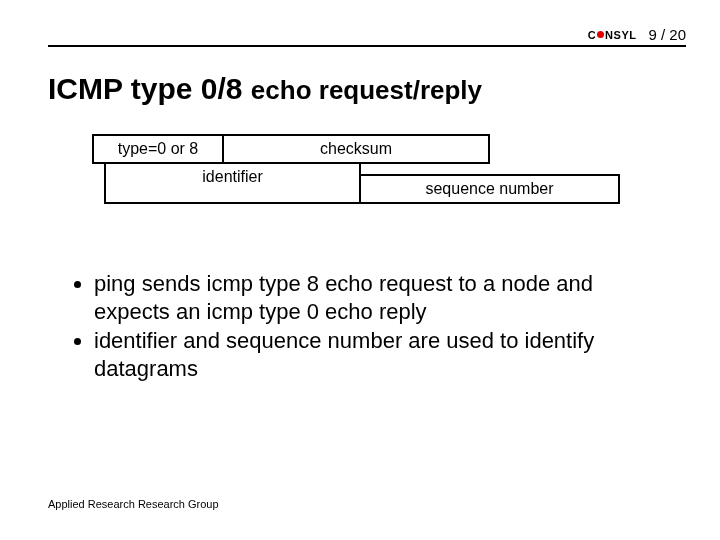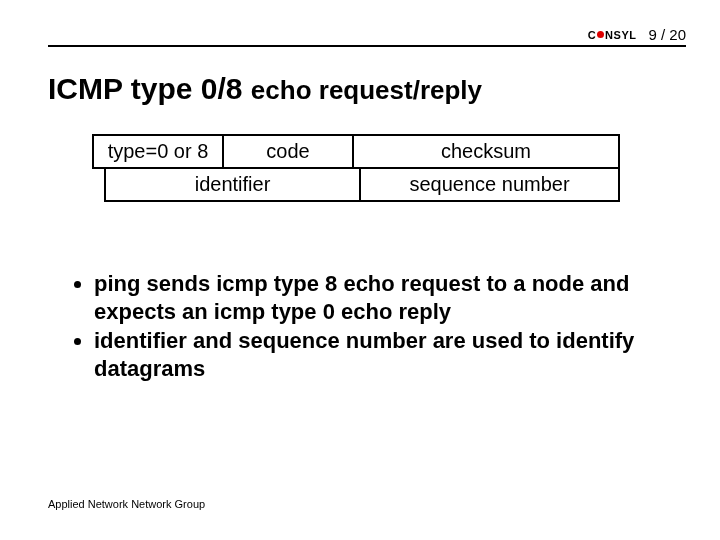--- a/index.html
+++ b/index.html
@@ -7,31 +7,31 @@
   .slide { width: 720px; height: 540px; position: relative; padding: 0 48px; }
   .topbar { position: absolute; top: 26px; left: 48px; right: 34px; display: flex; justify-content: flex-end; align-items: center; border-bottom: 2px solid #000; padding-bottom: 2px; }
   .logo { font-size: 11px; font-weight: bold; letter-spacing: 0.5px; margin-right: 12px; display: flex; align-items: center; }
   .logo .c { font-weight: bold; }
   .logo .dot { width: 7px; height: 7px; background: #d00; border-radius: 50%; display: inline-block; margin: 0 1px; }
   .pagenum { font-size: 15px; font-weight: normal; }
   .title { position: absolute; top: 52px; left: 48px; font-size: 30px; font-weight: bold; color: #000; margin-top: 20px; }
   .title .sub { font-size: 26px; }
   .pkt { position: absolute; top: 134px; left: 92px; width: 528px; }
   .row { display: flex; }
-  .cell { border: 2px solid #000; text-align: center; font-size: 20px; padding: 4px 0; }
+  .cell { border: 2px solid #000; text-align: center; font-size: 16px; padding: 4px 0; }
   .row1 .c1 { width: 132px; }
   .row1 .c2 { width: 132px; margin-left: -2px; }
   .row1 .c3 { width: 268px; margin-left: -2px; }
   .row2 { margin-top: -2px; padding-left: 12px; }
   .row2 .c1 { width: 264px; }
-  .row2 .c2 { width: 268px; margin-left: -2px; }
+  .row2 .c2 { width: 268px; margin-left: -2px; margin-top: 12px; }
   .row3 { margin-top: -2px; }
   .row3 .c1 { width: 530px; }
   .bullets { position: absolute; top: 270px; left: 70px; right: 60px; }
-  .bullets li { list-style: disc; margin-left: 24px; font-size: 22px; font-weight: bold; line-height: 1.25; margin-bottom: 2px; }
+  .bullets li { list-style: disc; margin-left: 24px; font-size: 22px; font-weight: normal; line-height: 1.25; margin-bottom: 2px; }
   .footer { position: absolute; bottom: 30px; left: 48px; right: 48px; display: flex; justify-content: space-between; font-size: 11px; color: #000; }
 </style>
 </head>
 <body>
 
 <div class="slide">
 
   <div class="topbar">
     <span class="logo">
       <span class="c">C</span>
@@ -45,31 +45,30 @@
     </span>
   </div>
 
   <h1 class="title">
     <span>ICMP type 0/8 </span><span class="sub">echo request/reply</span>
   </h1>
 
   <div class="pkt">
     <div class="row row1">
       <div class="cell c1">type=0 or 8</div>
-      <div class="cell c2">code</div>
       <div class="cell c3">checksum</div>
     </div>
     <div class="row row2">
       <div class="cell c1">identifier</div>
       <div class="cell c2">sequence number</div>
     </div>
   </div>
 
   <ul class="bullets">
     <li>ping sends icmp type 8 echo request to a node and expects an icmp type 0 echo reply</li>
     <li>identifier and sequence number are used to identify datagrams</li>
   </ul>
 
   <div class="footer">
-    <span>Applied Network Network Group</span>
+    <span>Applied Research Research Group</span>
   </div>
 
 </div>
 
 </body></html>

